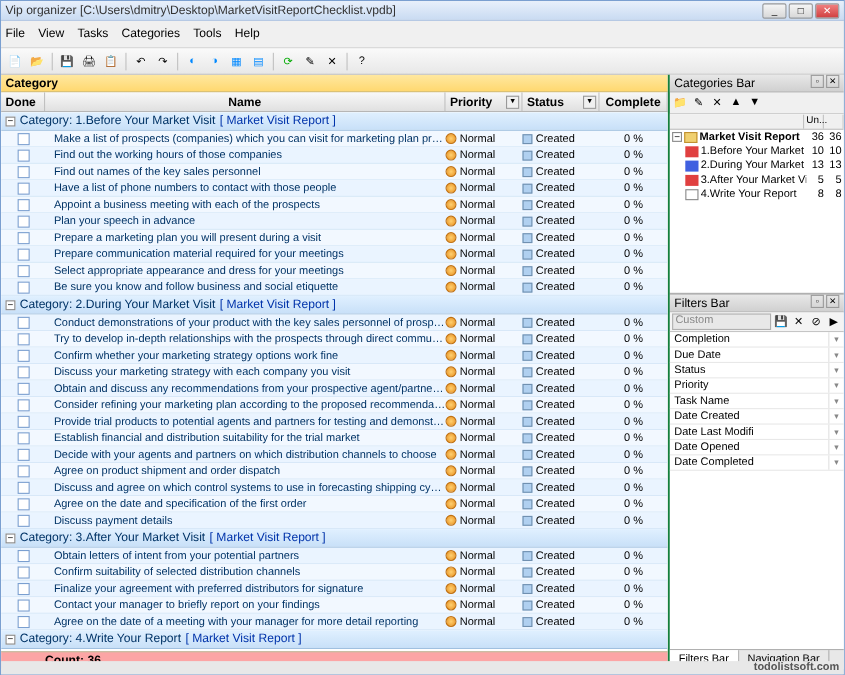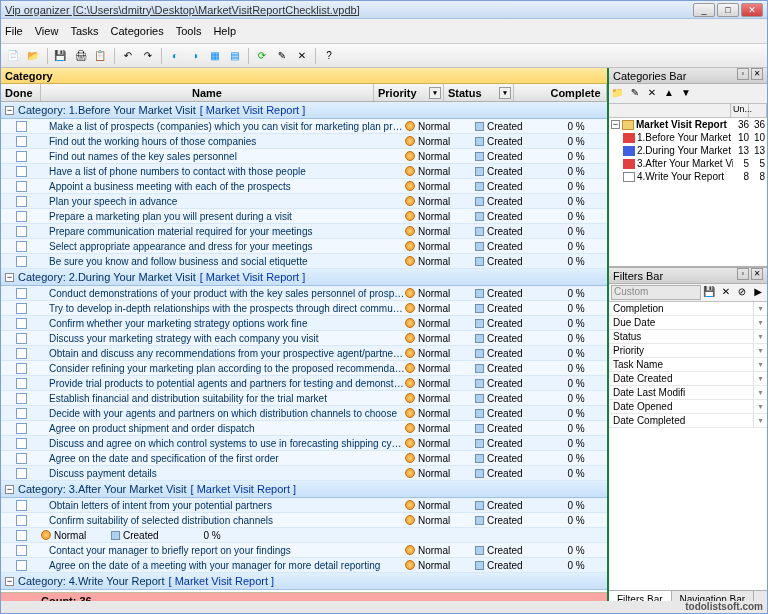--- a/index.html
+++ b/index.html
@@ -1,39 +1,39 @@
 <!DOCTYPE html>
 <html><head>
 <meta charset="utf-8">
 <style>
 * { box-sizing: border-box; margin: 0; padding: 0; font-family: Tahoma, sans-serif; font-size: 11px; }
 body { background: #e8e8e8; overflow: hidden; }
 .window { width: 768px; height: 614px; background: #f0f0f0; border: 1px solid #7a9fd0; position: relative; }
 .titlebar { height: 18px; background: linear-gradient(#e8f0fb, #c9dbf2); display: flex; align-items: center; padding: 0 4px; border-bottom: 1px solid #a8c0e0; }
-.titlebar-text { color: #333; font-size: 11px; flex: 1; text-decoration: underline; }
+.titlebar-text { color: #333; font-size: 11px; flex: 1; }
 .win-btns { display: flex; gap: 2px; }
 .win-btn { width: 22px; height: 14px; border-radius: 2px; background: linear-gradient(#f5f5f5,#d8d8d8); border: 1px solid #999; font-size: 9px; text-align: center; line-height: 12px; cursor: pointer; }
 .win-btn.close { background: linear-gradient(#f08080,#d04040); color: #fff; }
 .menubar { height: 18px; background: #f0f0f0; display: flex; align-items: center; padding: 12px 4px; gap: 12px; border-bottom: 1px solid #d0d0d0; }
 .menubar span { cursor: pointer; }
 .toolbar { height: 24px; background: linear-gradient(#fafafa,#e8e8e8); display: flex; align-items: center; padding: 0 4px; gap: 2px; border-bottom: 1px solid #c0c0c0; }
 .tb-btn { width: 18px; height: 18px; border-radius: 2px; display: flex; align-items: center; justify-content: center; cursor: pointer; font-size: 10px; }
 .tb-sep { width: 1px; height: 16px; background: #c0c0c0; margin: 0 2px; }
 .layout-sel { height: 18px; border: 1px solid #b0b0b0; background: #fff; padding: 0 16px 0 4px; font-size: 11px; position: relative; min-width: 140px; line-height: 16px; }
 .layout-sel::after { content: "▼"; position: absolute; right: 2px; font-size: 8px; color: #666; }
 .body-area { display: flex; height: calc(100% - 72px); }
 .main-panel { flex: 1; display: flex; flex-direction: column; border-right: 2px solid #15803d; overflow: hidden; }
 .cat-header { height: 16px; background: linear-gradient(#ffe8a0,#ffd870); font-weight: bold; padding: 0 4px; line-height: 16px; border-bottom: 1px solid #d0b050; }
 .grid-header { height: 18px; background: linear-gradient(#f8f8f8,#e0e0e0); display: flex; border-bottom: 1px solid #b0b0b0; }
 .gh { border-right: 1px solid #c0c0c0; padding: 0 4px; line-height: 18px; font-weight: bold; position: relative; }
 .gh.done { width: 40px; }
 .gh.name { flex: 1; text-align: center; }
 .gh.priority { width: 70px; }
 .gh.status { width: 70px; }
-.gh.complete { width: 62px; text-align: center; margin-left: 31px; }
+.gh.complete { width: 62px; text-align: center; }
 .gh .dd { position: absolute; right: 2px; top: 3px; width: 12px; height: 12px; background: #f0f0f0; border: 1px solid #999; font-size: 7px; text-align: center; line-height: 10px; }
 .task-scroll { flex: 1; overflow-y: auto; background: #fff; }
 .group-row { background: linear-gradient(#e0f0ff,#c8e0f8); padding: 2px 4px; border-bottom: 1px solid #a0c0e0; display: flex; align-items: center; gap: 4px; }
 .group-row .exp { width: 9px; height: 9px; border: 1px solid #888; background: #fff; text-align: center; line-height: 7px; font-size: 9px; cursor: pointer; }
 .group-row .gname { color: #003366; }
 .group-row .glink { color: #0033aa; }
 .task-row { display: flex; height: 15px; border-bottom: 1px solid #d8e8f8; background: #eaf4ff; align-items: center; }
 .task-row:nth-child(even) { background: #f2f8ff; }
 .task-row .c-done { width: 40px; display: flex; justify-content: center; }
 .task-row .c-name { flex: 1; padding-left: 8px; color: #003366; overflow: hidden; white-space: nowrap; text-overflow: ellipsis; font-size: 10px; }
@@ -372,20 +372,21 @@
             </div>
             <div class="c-name">Confirm suitability of selected distribution channels</div>
             <div class="c-pri"><span class="pri-dot"></span>Normal</div>
             <div class="c-stat"><span class="stat-dot"></span>Created</div>
             <div class="c-comp">0 %</div>
           </div>
           <div class="task-row">
             <div class="c-done">
               <div class="chk"></div>
             </div>
+            <div class="c-name">Finalize your agreement with preferred distributors for signature</div>
             <div class="c-pri"><span class="pri-dot"></span>Normal</div>
             <div class="c-stat"><span class="stat-dot"></span>Created</div>
             <div class="c-comp">0 %</div>
           </div>
           <div class="task-row">
             <div class="c-done">
               <div class="chk"></div>
             </div>
             <div class="c-name">Contact your manager to briefly report on your findings</div>
             <div class="c-pri"><span class="pri-dot"></span>Normal</div>

